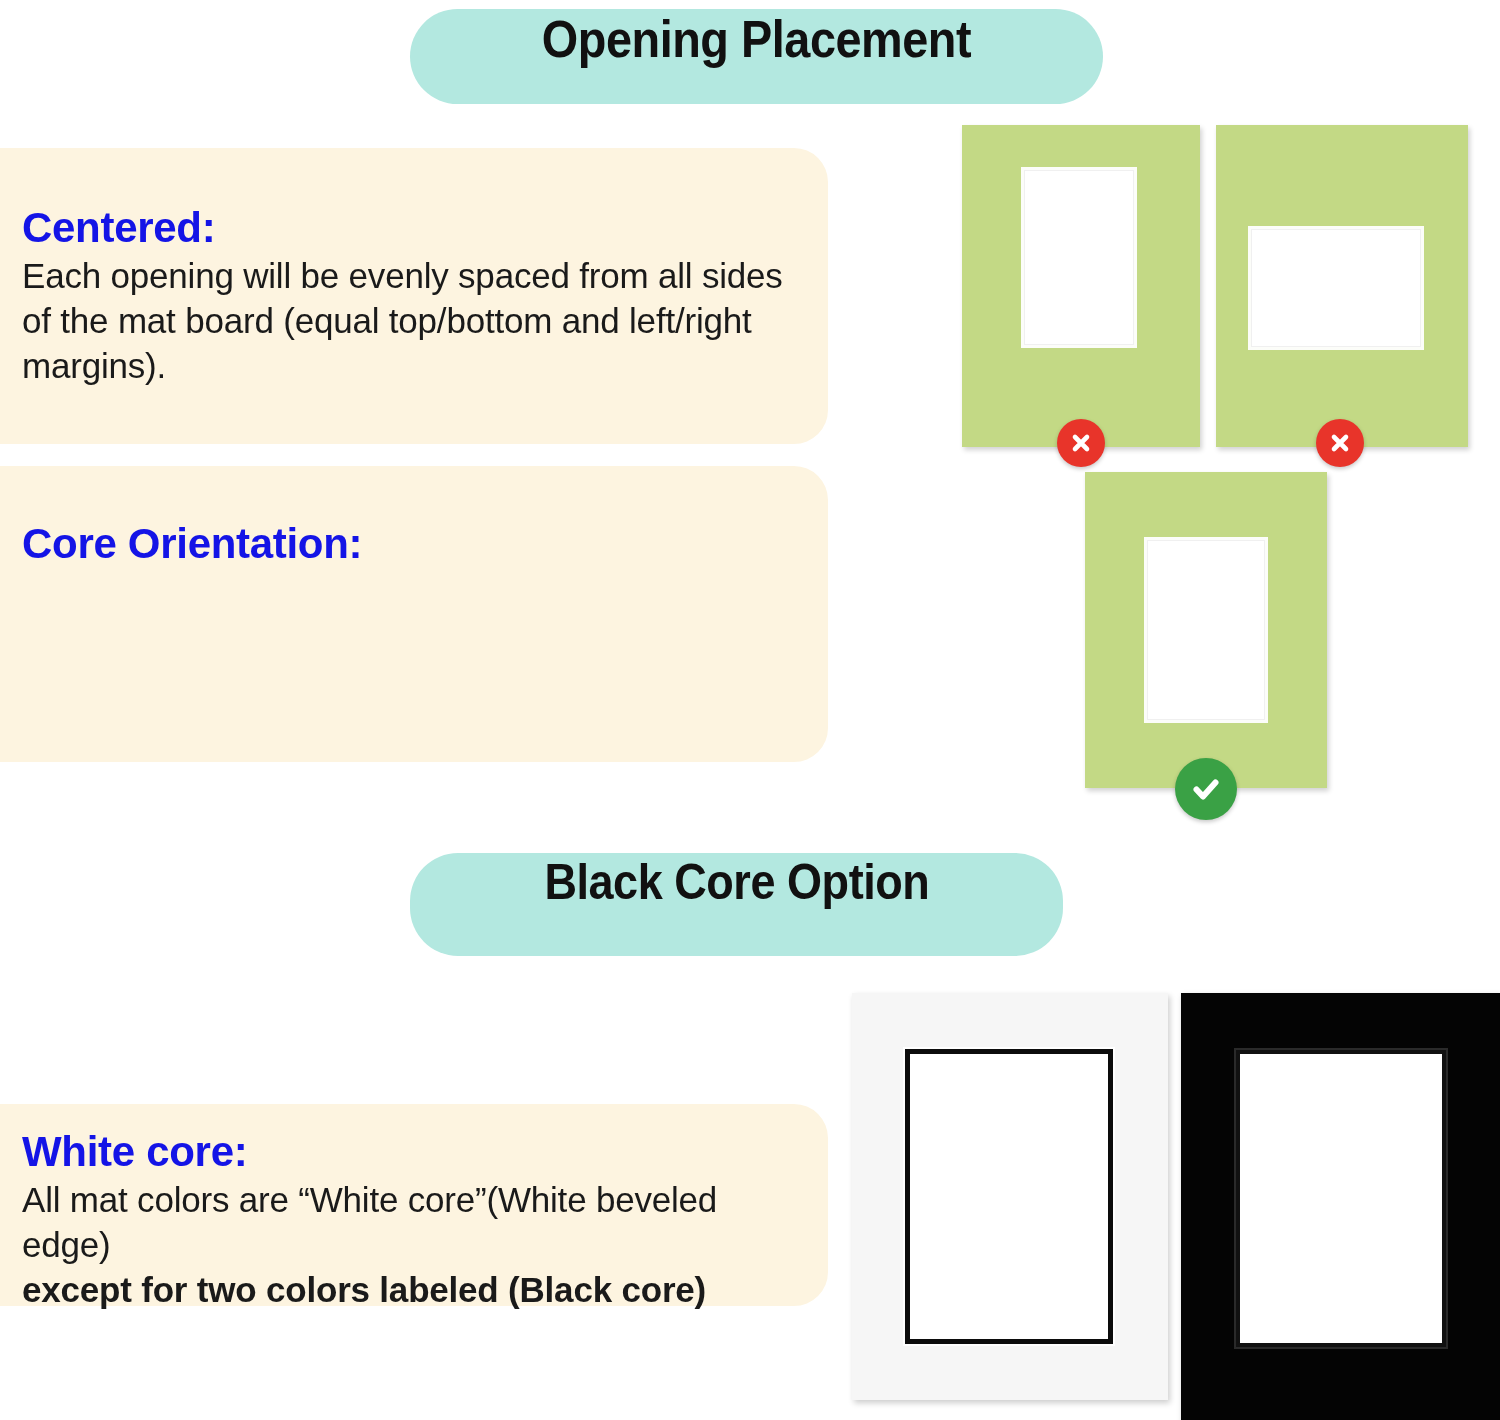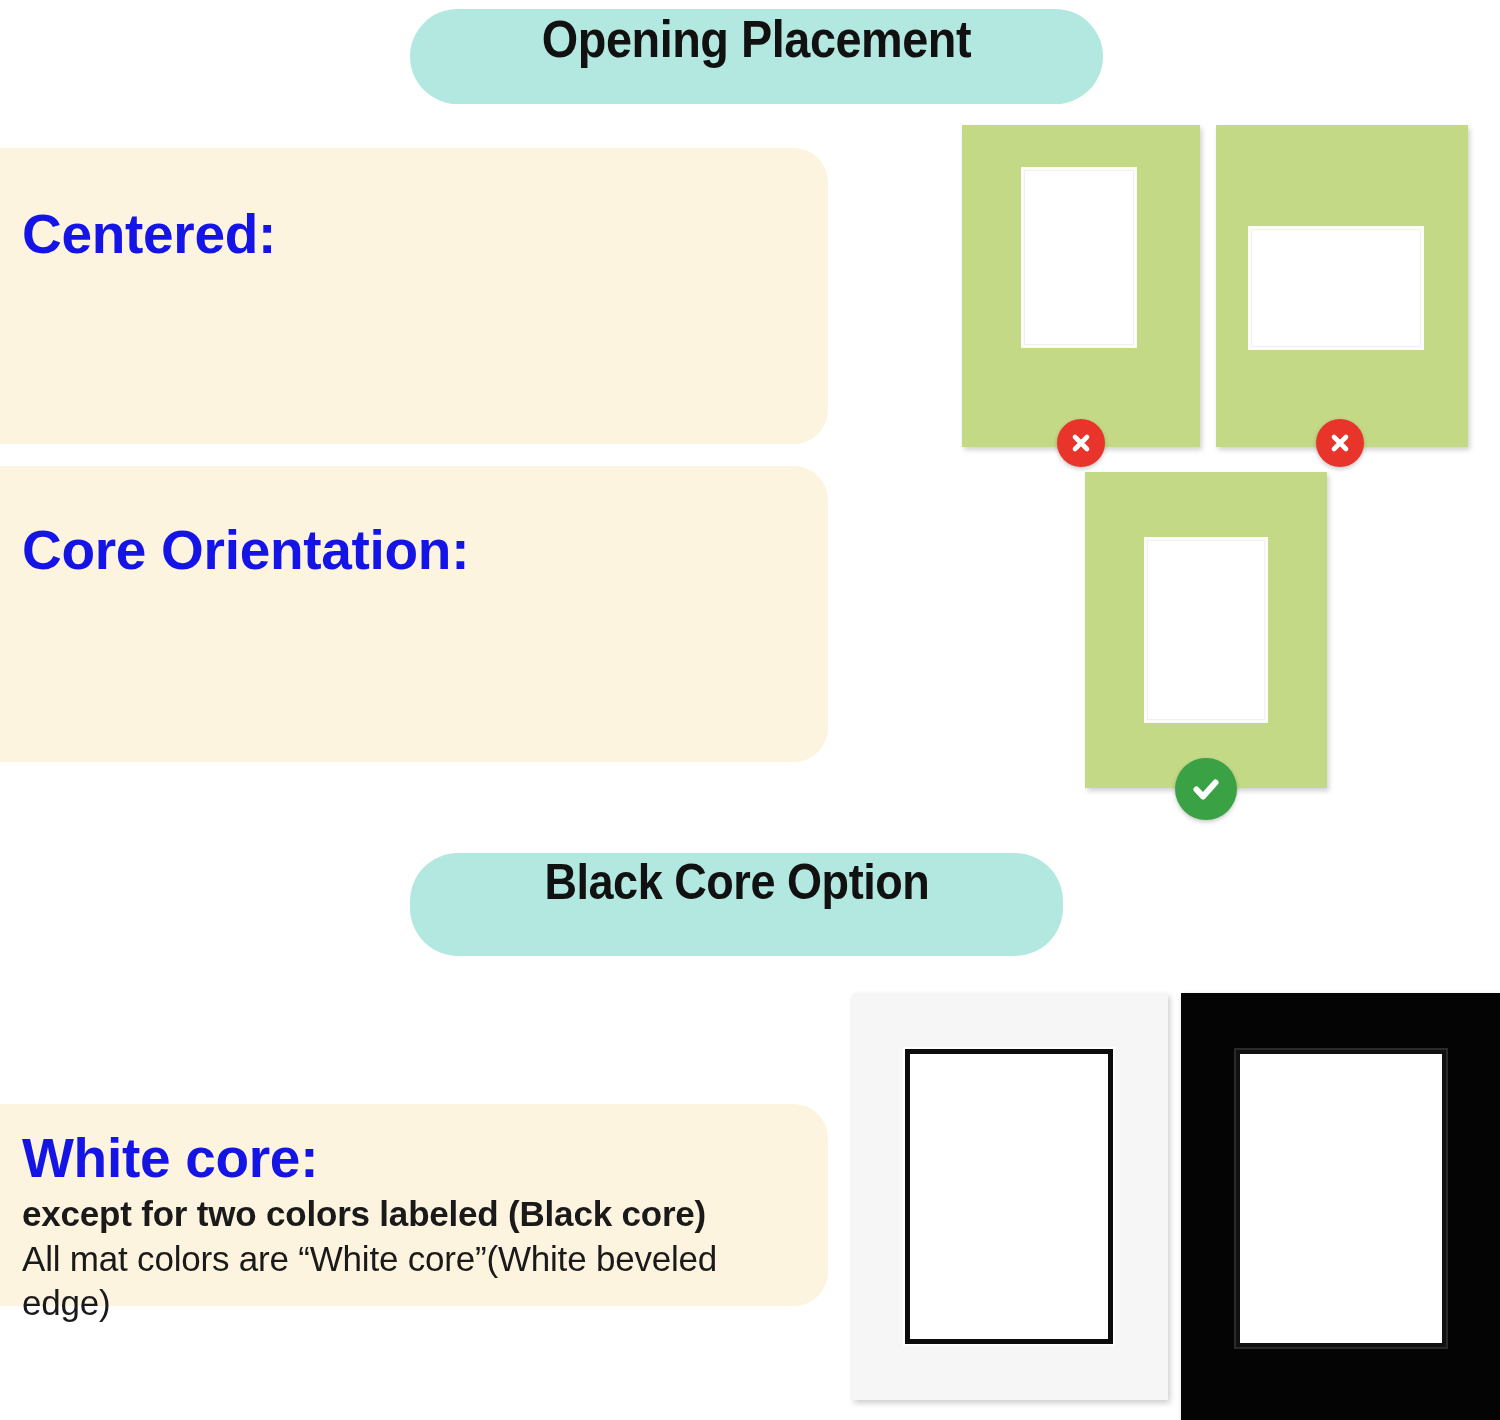--- a/index.html
+++ b/index.html
@@ -67,21 +67,21 @@
     left: 62px;
     right: 26px;
   }
   #card-centered .card-inner    { top: 58px; }
   #card-same-orient .card-inner { top: 56px; }
   #card-black-core .card-inner  { top: 26px; }
 
   .card-heading {
     color: #1414e6;
     font-weight: bold;
-    font-size: 55px;
+    font-size: 42px;
     line-height: 1.05;
     margin: 0 0 4px 0;
     letter-spacing: -0.3px;
     white-space: nowrap;
   }
   .card-body {
     color: #1a1a1a;
     font-size: 35px;
     line-height: 1.28;
     margin: 0;
@@ -162,20 +162,21 @@
 </head>
 <body>
 
 <div class="banner" id="banner-opening">
   <span class="banner-text">Opening Placement</span>
 </div>
 
 <div class="card" id="card-centered">
   <div class="card-inner">
     <p class="card-heading">Centered:</p>
+    <p class="card-body">Each opening will be evenly spaced from all sides of the mat board (equal top/bottom and left/right margins).</p>
   </div>
 </div>
 
 <div class="card" id="card-same-orient">
   <div class="card-inner">
     <p class="card-heading">Core Orientation:</p>
   </div>
 </div>
 
 <div class="mat green" id="mat-offcenter">
@@ -205,22 +206,22 @@
   </svg>
 </div>
 
 <div class="banner" id="banner-blackcore">
   <span class="banner-text">Black Core Option</span>
 </div>
 
 <div class="card" id="card-black-core">
   <div class="card-inner">
     <p class="card-heading">White core:</p>
+    <p class="card-body">All mat colors are “White core”(White beveled edge)</p>
     <p class="card-body strong">except for two colors labeled (Black core)</p>
-    <p class="card-body">All mat colors are “White core”(White beveled edge)</p>
   </div>
 </div>
 
 <div class="mat" id="mat-white-core">
   <div class="core-opening"></div>
 </div>
 
 <div class="mat" id="mat-black-core">
   <div class="core-opening"></div>
 </div>

